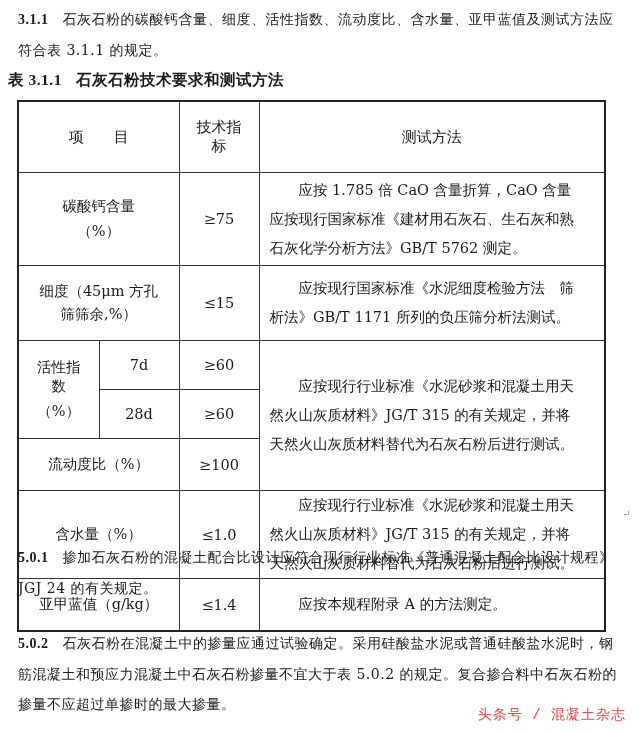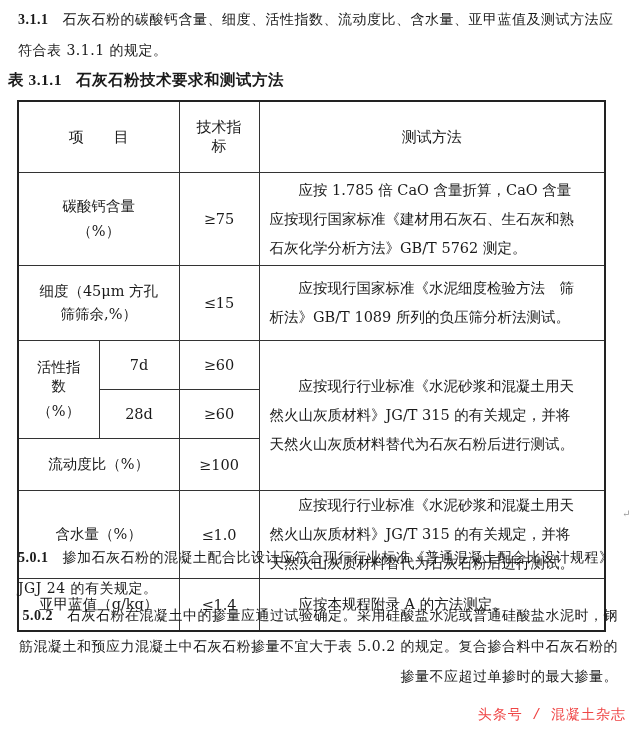--- a/index.html
+++ b/index.html
@@ -62,21 +62,21 @@
         </td>
     <td>≥75</td>
     <td class="method">应按 1.785 倍 CaO 含量折算，CaO 含量应按现行国家标准《建材用石灰石、生石灰和熟石灰化学分析方法》GB/T 5762 测定。</td>
   </tr>
   <tr style="height:57px">
     <td colspan="2">
           <div>细度（45μm 方孔</div>
           <div style="margin-top:4px">筛筛余,%）</div>
         </td>
     <td>≤15</td>
-    <td class="method">应按现行国家标准《水泥细度检验方法　筛析法》GB/T 1089 所列的负压筛分析法测试。</td>
+    <td class="method">应按现行国家标准《水泥细度检验方法　筛析法》GB/T 1171 所列的负压筛分析法测试。</td>
   </tr>
   <tr style="height:38px">
     <td rowspan="2">
           <div>活性指数</div>
           <div style="margin-top:6px">（%）</div>
         </td>
     <td>7d</td>
     <td>≥60</td>
     <td rowspan="3" class="method">应按现行行业标准《水泥砂浆和混凝土用天然火山灰质材料》JG/T 315 的有关规定，并将天然火山灰质材料替代为石灰石粉后进行测试。</td>
   </tr>
@@ -100,17 +100,17 @@
   </tr>
 </tbody>
   </table>
 
 <span class="ret">↵</span>
 
 <div class="para" style="top:542px;">
   <span class="num">5.0.1</span><span>掺加石灰石粉的混凝土配合比设计应符合现行行业标准《普通混凝土配合比设计规程》JGJ 24 的有关规定。</span>
 </div>
 
-<div class="para" style="top:600px;text-align:right;">
+<div class="para" style="top:628px;">
   <span class="num">5.0.2</span><span>石灰石粉在混凝土中的掺量应通过试验确定。采用硅酸盐水泥或普通硅酸盐水泥时，钢筋混凝土和预应力混凝土中石灰石粉掺量不宜大于表 5.0.2 的规定。复合掺合料中石灰石粉的掺量不应超过单掺时的最大掺量。</span>
 </div>
 
 <div class="wm">头条号 / 混凝土杂志</div>
 
 </body></html>

